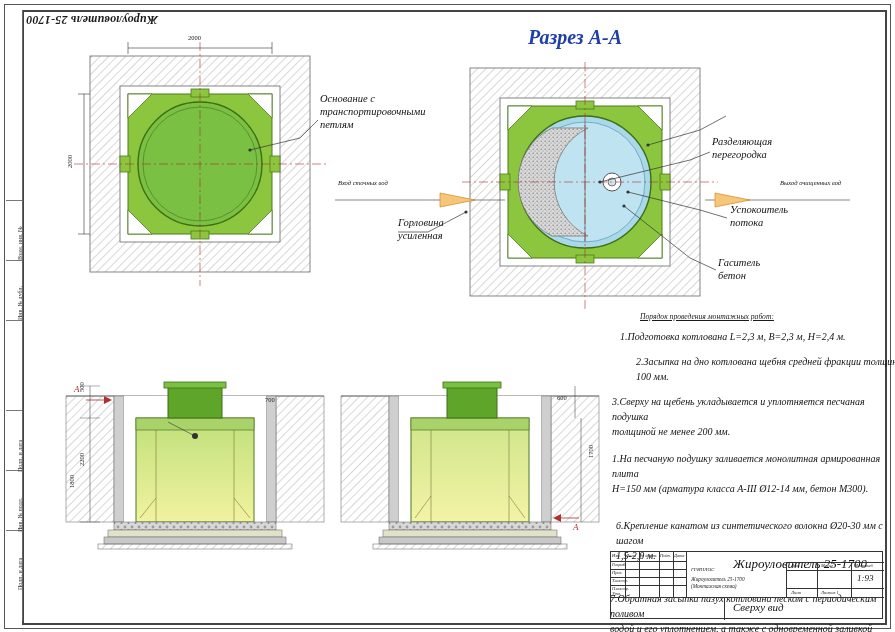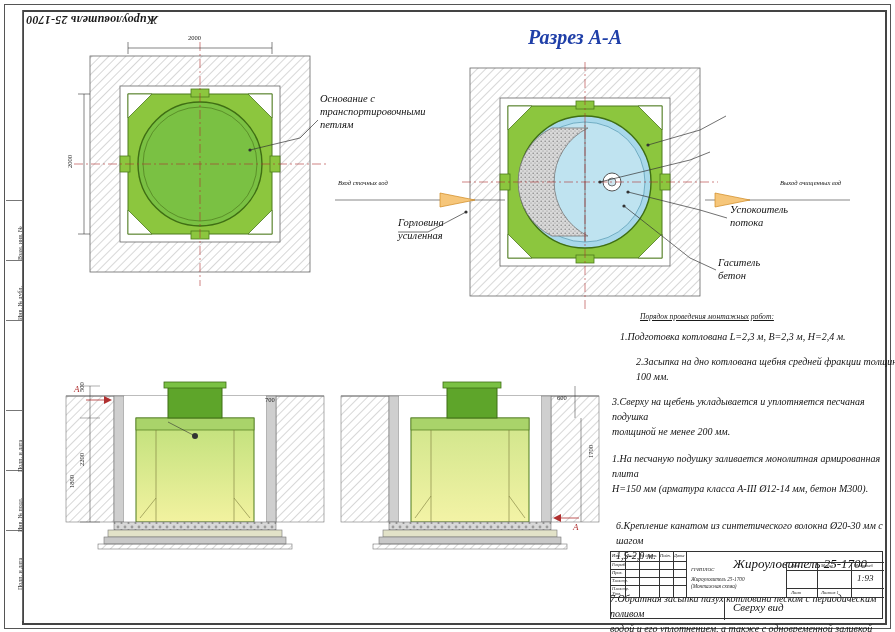--- a/index.html
+++ b/index.html
@@ -204,20 +204,22 @@
 
     <polyline points="716,270 690,258 624,206" fill="none" stroke="#333" stroke-width="0.7"></polyline>
     <circle cx="624" cy="206" r="1.6" fill="#333"></circle>
   </svg>
 
   <div class="label abs" style="left:398px;top:216px;width:120px;">Горловина
 усиленная</div>
   <div class="label abs" style="left:320px;top:92px;width:150px;">Основание с
 транспортировочными
 петлям</div>
+  <div class="label abs" style="left:712px;top:135px;width:160px;">Разделяющая
+перегородка</div>
   <div class="label abs" style="left:730px;top:203px;width:130px;">Успокоитель
 потока</div>
   <div class="label abs" style="left:718px;top:256px;width:120px;">Гаситель
 бетон</div>
 
   <div class="abs" style="left:60px;top:378px;width:270px;height:175px;">
     <svg width="270" height="175" viewBox="0 0 270 175">
       <defs>
         <pattern id="hatchC" width="6" height="6" patternUnits="userSpaceOnUse" patternTransform="rotate(45)">
           <line x1="0" y1="0" x2="0" y2="6" stroke="#8d8d8d" stroke-width="0.7"></line>

